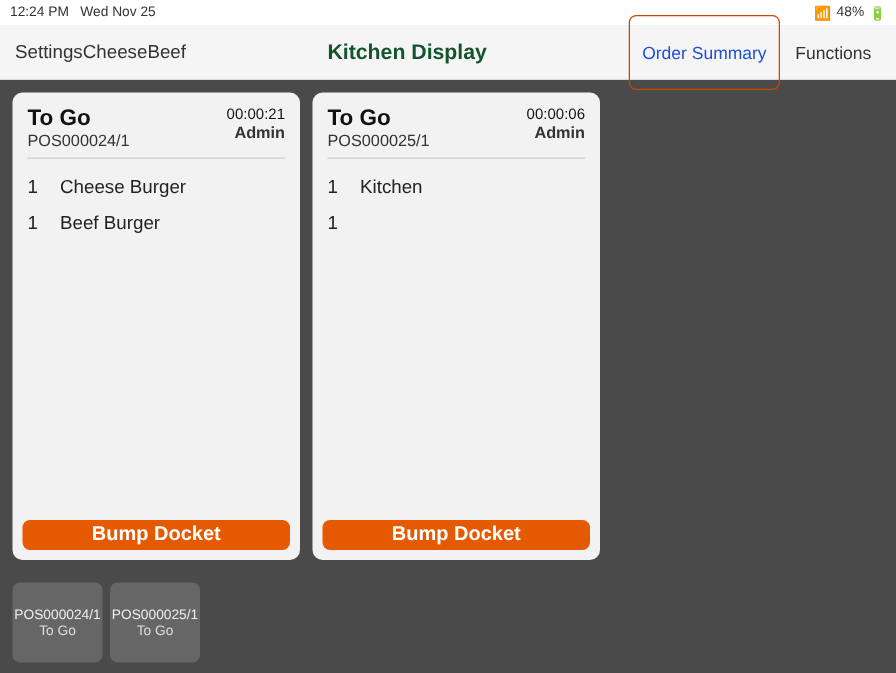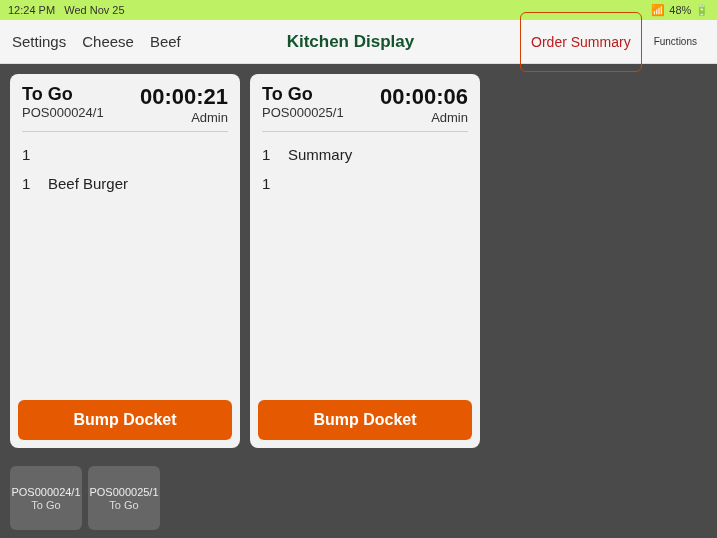--- a/index.html
+++ b/index.html
@@ -6,21 +6,21 @@
     body {
       width: 717px;
       height: 538px;
       font-family: -apple-system, 'Helvetica Neue', Arial, sans-serif;
       background: #4a4a4a;
       overflow: hidden;
     }
 
     
     #status-bar {
-      background: #bef264;
+      background: #ffffff;
       height: 20px;
       display: flex;
       align-items: center;
       justify-content: space-between;
       padding: 0 8px;
       font-size: 11px;
       color: #333;
     }
     .status-right {
       display: flex;
@@ -32,21 +32,21 @@
     #nav-bar {
       background: #f5f5f5;
       height: 44px;
       display: flex;
       align-items: center;
       border-bottom: 1px solid #ddd;
       padding: 0 12px;
     }
     .nav-left {
       display: flex;
-      gap: 16px;
+      gap: 0;
       align-items: center;
     }
     .nav-item {
       font-size: 15px;
       color: #333;
       cursor: pointer;
     }
     .nav-title {
       flex: 1;
       text-align: center;
@@ -57,27 +57,27 @@
     .nav-right {
       display: flex;
       gap: 4px;
       align-items: center;
     }
     .order-summary-btn {
       border: 1.5px solid #cc4400;
       border-radius: 6px;
       padding: 21px 10px;
       font-size: 14px;
-      color: #b91c1c;
+      color: #1d4ed8;
       background: transparent;
       cursor: pointer;
     }
     .functions-btn {
       padding: 5px 8px;
-      font-size: 10px;
+      font-size: 14px;
       color: #333;
       background: transparent;
       border: none;
       cursor: pointer;
     }
 
     
     #main-content {
       background: #4a4a4a;
       height: calc(538px - 20px - 44px - 80px);
@@ -114,27 +114,27 @@
     .card-pos {
       font-size: 13px;
       color: #333;
     }
     .card-right {
       display: flex;
       flex-direction: column;
       align-items: flex-end;
     }
     .card-timer {
-      font-size: 22px;
-      font-weight: 700;
+      font-size: 12px;
+      font-weight: 400;
       color: #111;
     }
     .card-admin {
       font-size: 13px;
-      font-weight: 400;
+      font-weight: 700;
       color: #333;
       text-align: right;
     }
     .card-divider {
       height: 1px;
       background: #ccc;
       margin: 0 12px;
     }
     .card-items {
       flex: 1;
@@ -152,21 +152,21 @@
       min-width: 14px;
     }
     .item-name {
       font-weight: 400;
     }
     .bump-btn {
       background: #e55a00;
       color: white;
       border: none;
       border-radius: 6px;
-      height: 40px;
+      height: 24px;
       font-size: 16px;
       font-weight: 600;
       cursor: pointer;
       margin: 8px 8px 8px 8px;
     }
 
     
     #bottom-bar {
       background: #4a4a4a;
       height: 80px;
@@ -239,20 +239,21 @@
         <div class="card-right">
           <span class="card-timer">00:00:21</span>
           <span class="card-admin">Admin</span>
         </div>
       </div>
       <div class="card-divider"></div>
       <div class="card-items">
 
       <div class="card-item">
         <span class="item-qty">1</span>
+        <span class="item-name">Cheese Burger</span>
       </div>
 
       <div class="card-item">
         <span class="item-qty">1</span>
         <span class="item-name">Beef Burger</span>
       </div>
 
       </div>
       <button class="bump-btn">Bump Docket</button>
     </div>
@@ -265,21 +266,21 @@
         <div class="card-right">
           <span class="card-timer">00:00:06</span>
           <span class="card-admin">Admin</span>
         </div>
       </div>
       <div class="card-divider"></div>
       <div class="card-items">
 
       <div class="card-item">
         <span class="item-qty">1</span>
-        <span class="item-name">Summary</span>
+        <span class="item-name">Kitchen</span>
       </div>
 
       <div class="card-item">
         <span class="item-qty">1</span>
       </div>
 
       </div>
       <button class="bump-btn">Bump Docket</button>
     </div>
   </div>

